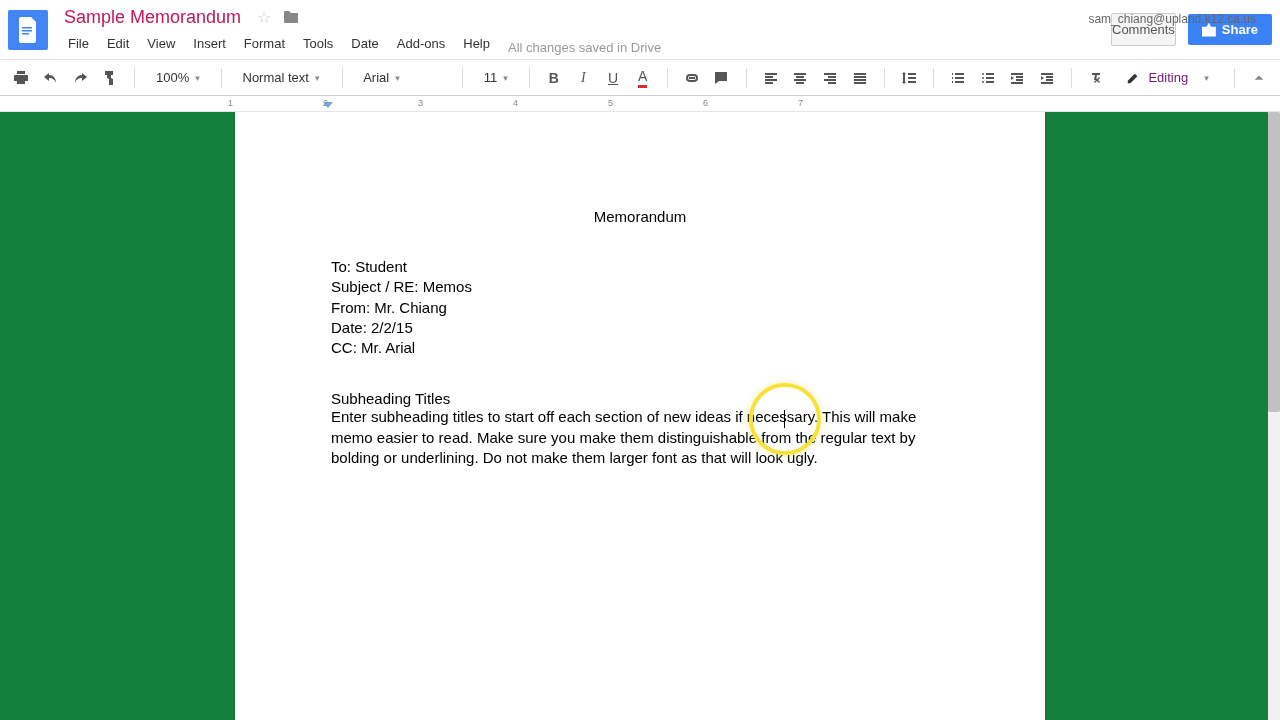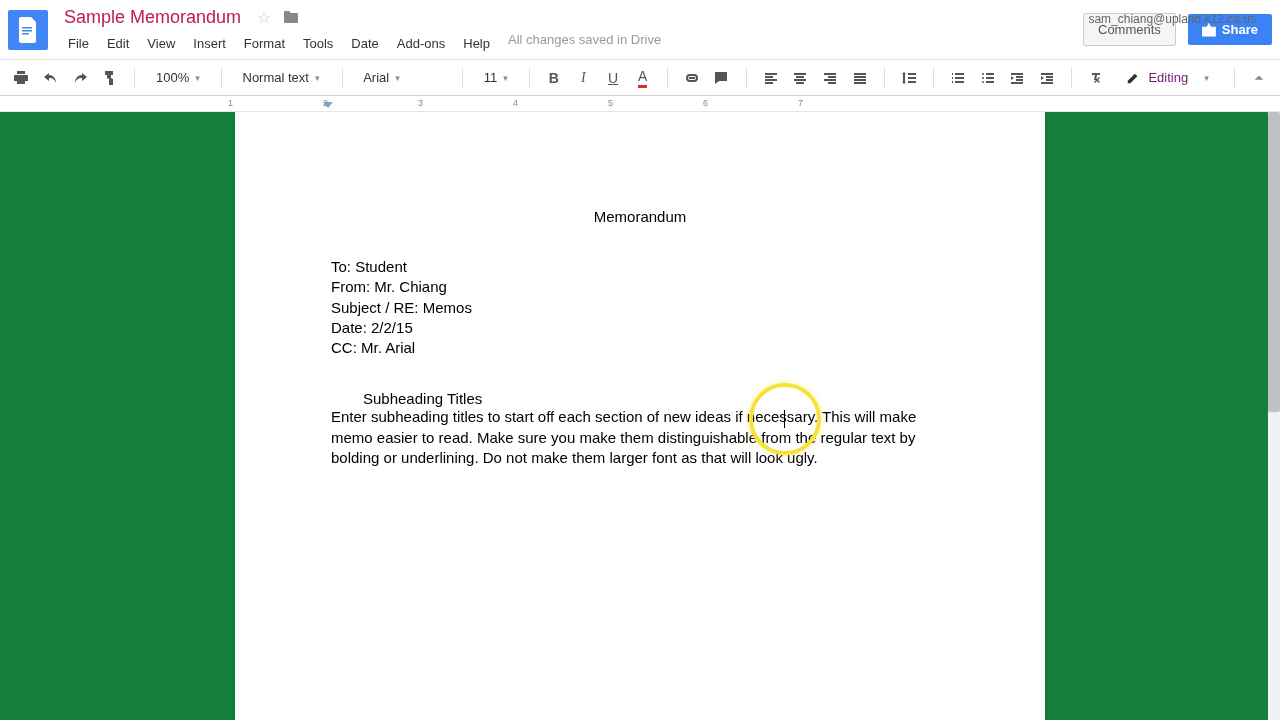--- a/index.html
+++ b/index.html
@@ -6,26 +6,26 @@
   body { font-family: Arial, sans-serif; background: #fff; overflow: hidden; width: 1280px; height: 720px; position: relative; }
   
   .header-row { display: flex; align-items: center; height: 60px; padding: 0 8px; border-bottom: 1px solid #e5e5e5; }
   .logo { width: 40px; height: 40px; background: #4285f4; border-radius: 2px; display: flex; align-items: center; justify-content: center; margin-right: 12px; }
   .logo svg { width: 20px; height: 26px; }
   .title-area { flex: 1; }
   .doc-title-row { display: flex; align-items: center; gap: 12px; margin-bottom: 2px; }
   .doc-title { font-size: 18px; color: #be185d; padding: 2px 4px; }
   .star-icon { color: #ccc; font-size: 16px; cursor: pointer; }
   .folder-icon { color: #999; font-size: 16px; cursor: pointer; }
-  .menu-bar { display: flex; gap: 2px; align-items: flex-start; }
+  .menu-bar { display: flex; gap: 2px; align-items: flex-end; }
   .menu-item { font-size: 13px; color: #333; padding: 4px 8px; cursor: pointer; }
   .save-status { font-size: 13px; color: #999; margin-left: 8px; }
   .header-right { display: flex; align-items: center; gap: 12px; }
   .user-email { font-size: 12px; color: #666; position: absolute; top: 12px; right: 24px; }
-  .comments-btn { font-size: 13px; color: #555; padding: 8px 14px; border: 1px solid #ccc; border-radius: 2px; background: #f5f5f5; cursor: pointer; }
+  .comments-btn { font-size: 13px; color: #555; padding: 8px 0; border: 1px solid #ccc; border-radius: 2px; background: #f5f5f5; cursor: pointer; }
   .share-btn { font-size: 13px; color: #fff; padding: 8px 14px; background: #3b82f6; border: none; border-radius: 2px; cursor: pointer; display: flex; align-items: center; gap: 6px; font-weight: bold; }
   .share-btn::before { content: ""; display: inline-block; width: 14px; height: 14px; background: #fff; clip-path: polygon(50% 0, 65% 30%, 100% 30%, 100% 100%, 0 100%, 0 30%, 35% 30%); }
   
   .toolbar { display: flex; align-items: center; height: 36px; padding: 0 12px; border-bottom: 1px solid #d0d0d0; gap: 11px; box-shadow: 0 1px 3px rgba(0,0,0,0.05); }
   .tb-btn { width: 28px; height: 28px; display: flex; align-items: center; justify-content: center; cursor: pointer; color: #555; border-radius: 2px; }
   .tb-sep { width: 1px; height: 20px; background: #ddd; margin: 0 4px; }
   .tb-dropdown { display: flex; align-items: center; gap: 4px; padding: 4px 6px; cursor: pointer; font-size: 13px; color: #333; }
   .tb-dropdown::after { content: "▾"; font-size: 9px; color: #888; margin-left: 2px; }
   .tb-dropdown.wide { min-width: 90px; }
   .editing-select { display: flex; align-items: center; gap: 8px; padding: 4px 10px; cursor: pointer; font-size: 13px; color: #701a75; margin-left: auto; }
@@ -34,21 +34,21 @@
   
   .ruler { height: 16px; background: #fff; border-bottom: 1px solid #e5e5e5; position: relative; font-size: 9px; color: #888; }
   .ruler-inner { position: absolute; left: 228px; width: 810px; height: 100%; }
   .ruler-mark { position: absolute; top: 2px; }
   .indent-marker { position: absolute; top: 6px; left: 95px; width: 0; height: 0; border-left: 5px solid transparent; border-right: 5px solid transparent; border-top: 6px solid #6fa8dc; }
   
   .canvas { background: #15803d; height: calc(720px - 60px - 36px - 16px); overflow: auto; position: relative; }
   .page { width: 810px; margin: 0 auto; background: #fff; min-height: 1000px; padding: 96px 96px; box-shadow: 0 1px 3px rgba(0,0,0,0.15); position: relative; }
   .doc-heading { text-align: center; font-size: 15px; color: #000; margin-bottom: 32px; }
   .memo-field { font-size: 15px; color: #000; line-height: 1.35; }
-  .memo-body-heading { font-size: 15px; color: #000; margin-top: 32px; margin-left: 32px; }
+  .memo-body-heading { font-size: 15px; color: #000; margin-top: 32px; }
   .memo-body { font-size: 15px; color: #000; line-height: 1.35; }
   
   .highlight-circle { position: absolute; width: 72px; height: 72px; border: 4px solid #f7e13b; border-radius: 50%; pointer-events: none; box-shadow: 0 0 6px rgba(247,225,59,0.5); }
   .text-cursor { position: absolute; width: 1px; height: 18px; background: #000; }
   
   .scrollbar-v { position: absolute; right: 0; top: 112px; width: 12px; height: 608px; background: #f1f1f1; }
   .scrollbar-thumb { position: absolute; top: 0; width: 12px; height: 300px; background: #c1c1c1; border-radius: 2px; }
 
   svg { display: block; }
 </style>
@@ -234,22 +234,22 @@
     <div class="ruler-mark" style="left:475px">6</div>
     <div class="ruler-mark" style="left:570px">7</div>
     <div class="ruler-mark" style="left:665px"></div>
   </div>
 </div>
 
 <div class="canvas">
   <div class="page">
     <div class="doc-heading">Memorandum</div>
     <div class="memo-field">To: Student</div>
+    <div class="memo-field">Subject / RE: Memos</div>
     <div class="memo-field">From: Mr. Chiang</div>
-    <div class="memo-field">Subject / RE: Memos</div>
     <div class="memo-field">Date: 2/2/15</div>
     <div class="memo-field">CC: Mr. Arial</div>
     <div class="memo-body-heading">Subheading Titles</div>
     <div class="memo-body">Enter subheading titles to start off each section of new ideas if necessary. This will make memo easier to read. Make sure you make them distinguishable from the regular text by bolding or underlining. Do not make them larger font as that will look ugly.</div>
 
     <div class="highlight-circle" style="top:271px; left:514px;"></div>
     <div class="text-cursor" style="top:298px; left:549px;"></div>
   </div>
 </div>
 

